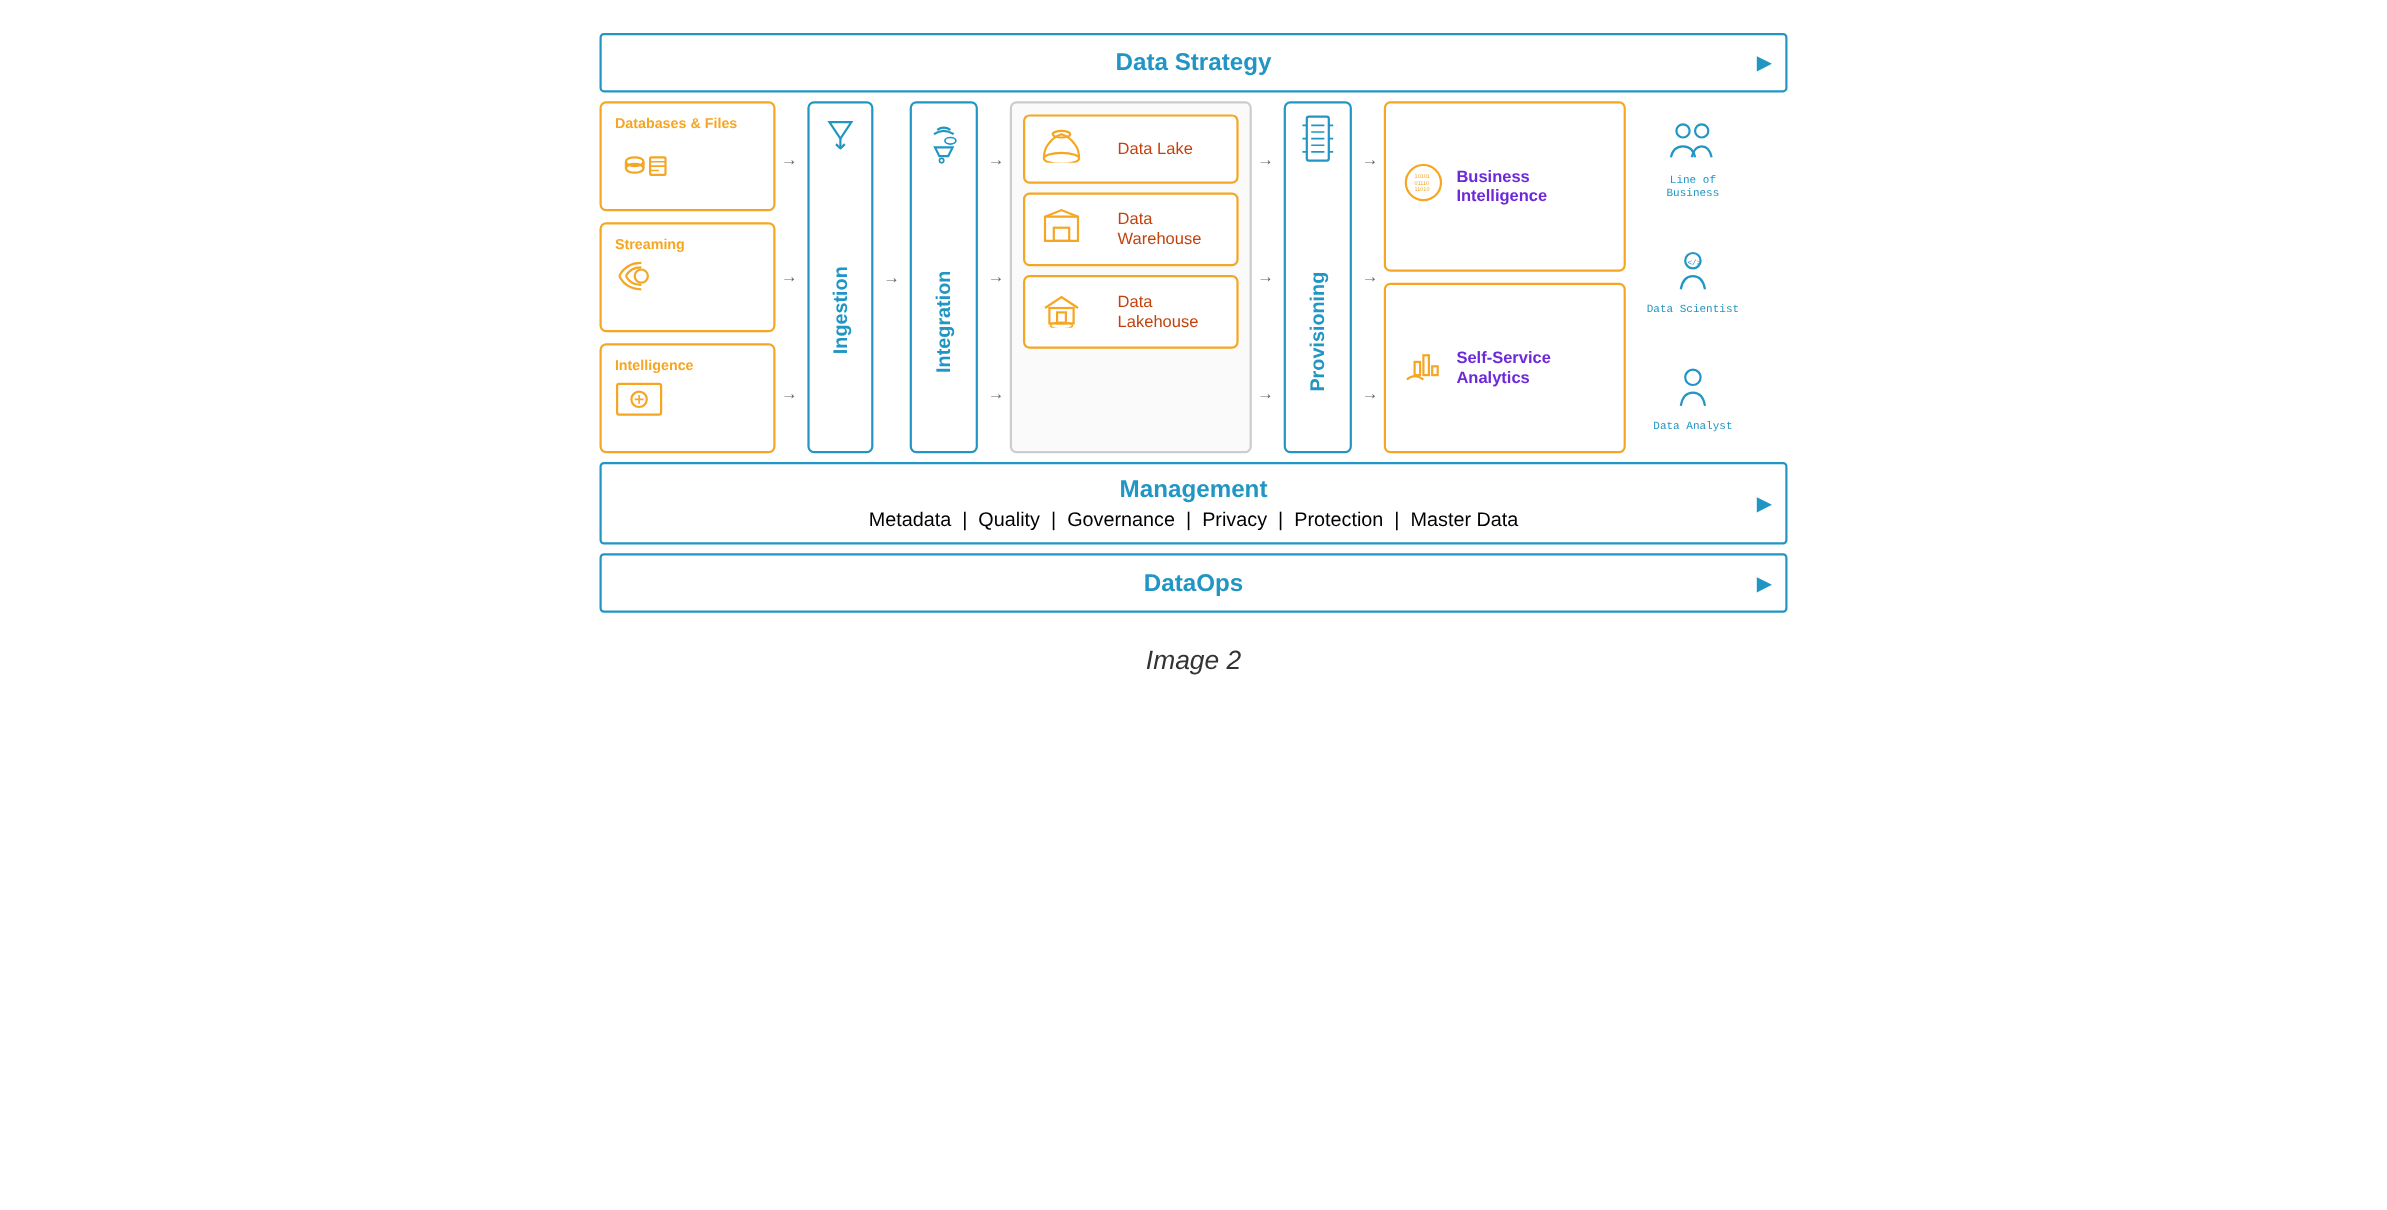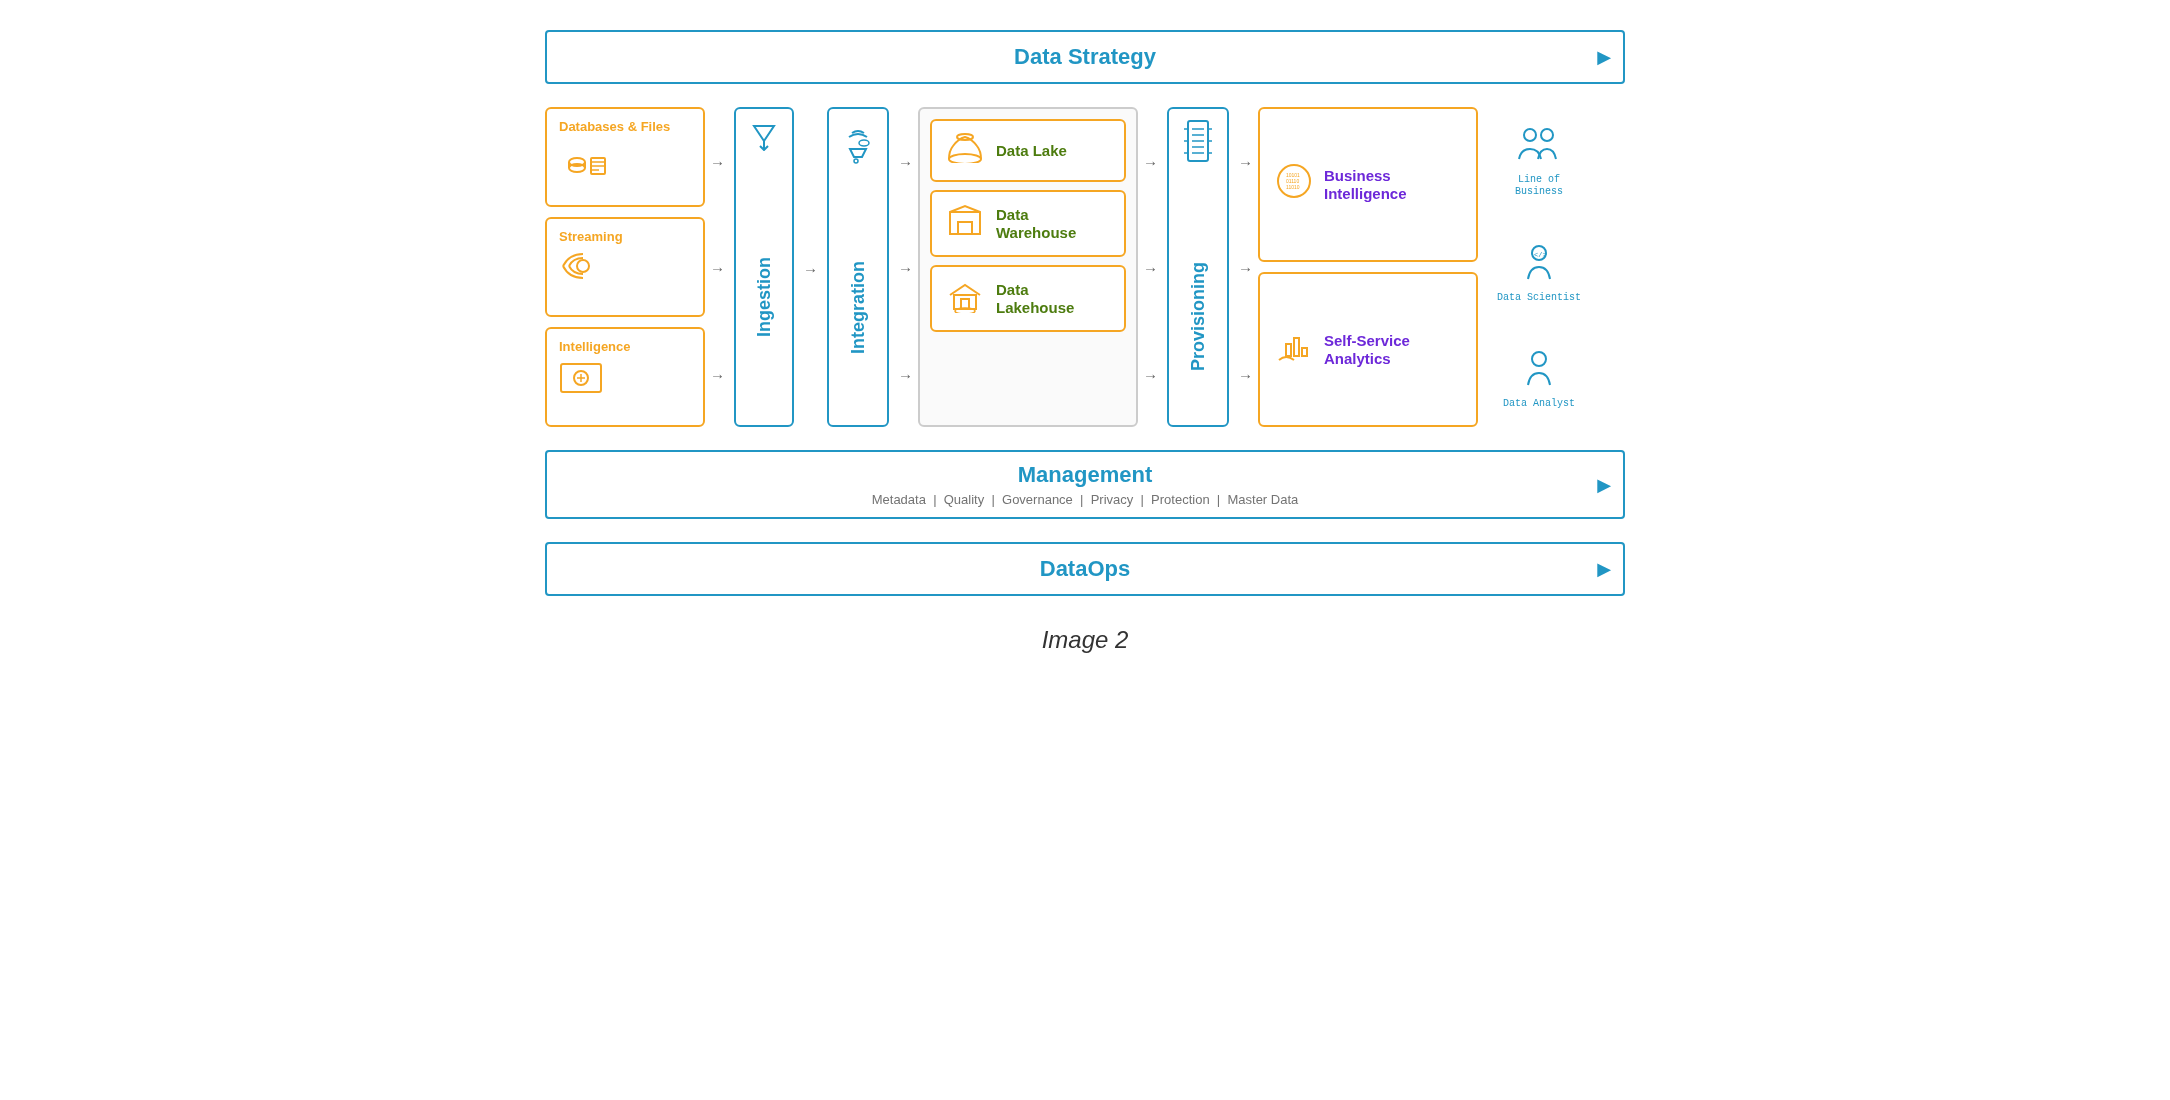--- a/index.html
+++ b/index.html
@@ -9,21 +9,21 @@
       display: flex;
       flex-direction: column;
       align-items: center;
       padding: 30px 20px;
       min-height: 100vh;
     }
     .diagram-wrapper {
       width: 1080px;
       display: flex;
       flex-direction: column;
-      gap: 23px;
+      gap: 8px;
     }
     .banner-title {
       font-size: 22px;
       font-weight: bold;
       color: #2196c4;
     }
 
     
     .main-row {
       display: flex;
@@ -97,23 +97,24 @@
       border: 2px solid #f5a623;
       border-radius: 6px;
       padding: 10px 14px;
       display: flex;
       align-items: center;
       gap: 12px;
       background: #fff;
     }
     .storage-label {
       font-size: 15px;
-      font-weight: bold;
-      color: #4d7c0f;
+      font-weight: normal;
+      color: #c2410c;
       line-height: 1.2;
+      margin-left: 20px;
     }
     .storage-icon {
       font-size: 28px;
       color: #f5a623;
       flex-shrink: 0;
     }
 
     
     .provisioning-box {
       border: 2px solid #2196c4;
@@ -473,21 +474,21 @@
           </span>
           <span class="persona-label">Data Analyst</span>
         </div>
 
       </div>
     </div>
   </div>
 
   <div class="full-banner" style="flex-direction: column; padding: 10px 30px;">
     <span class="banner-title">Management</span>
-    <span style="font-size:13px; color: #737373; margin-top:4px;">
+    <span style="font-size:18px; color: #000000; margin-top:4px;">
       Metadata &nbsp;|&nbsp; Quality &nbsp;|&nbsp; Governance &nbsp;|&nbsp; Privacy &nbsp;|&nbsp; Protection &nbsp;|&nbsp; Master Data
     </span>
   </div>
 
   <div class="full-banner">
     <span class="banner-title">DataOps</span>
   </div>
 
 </div>
 

